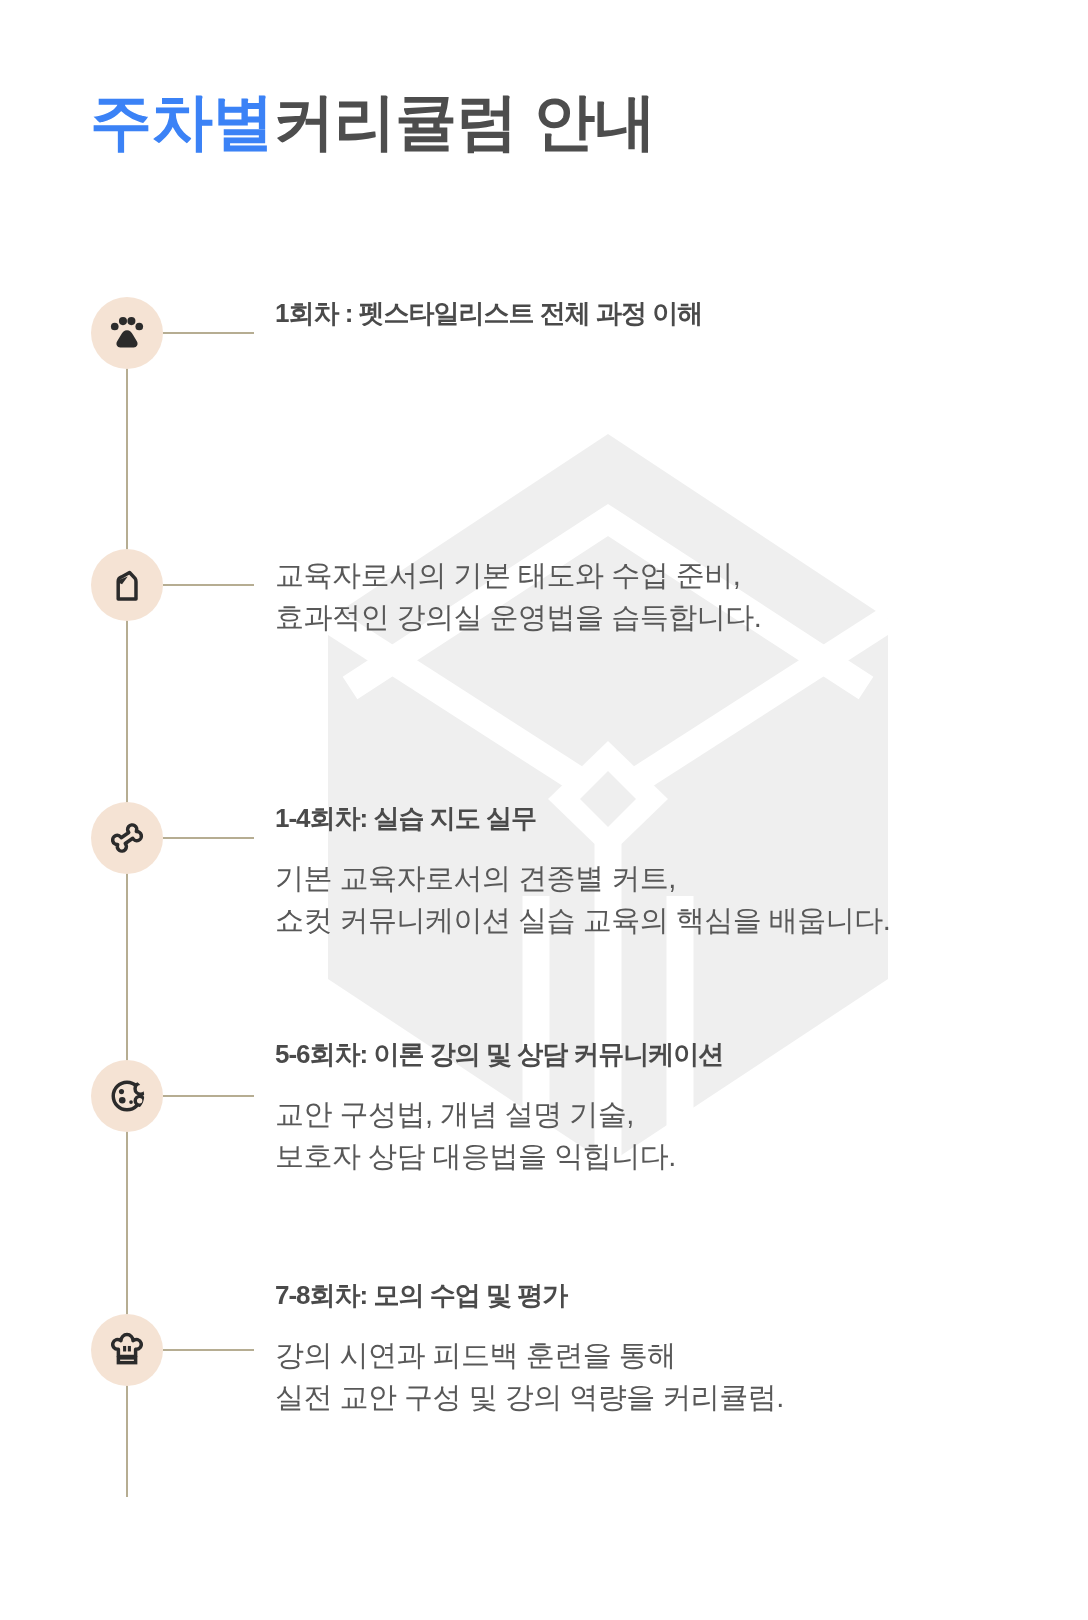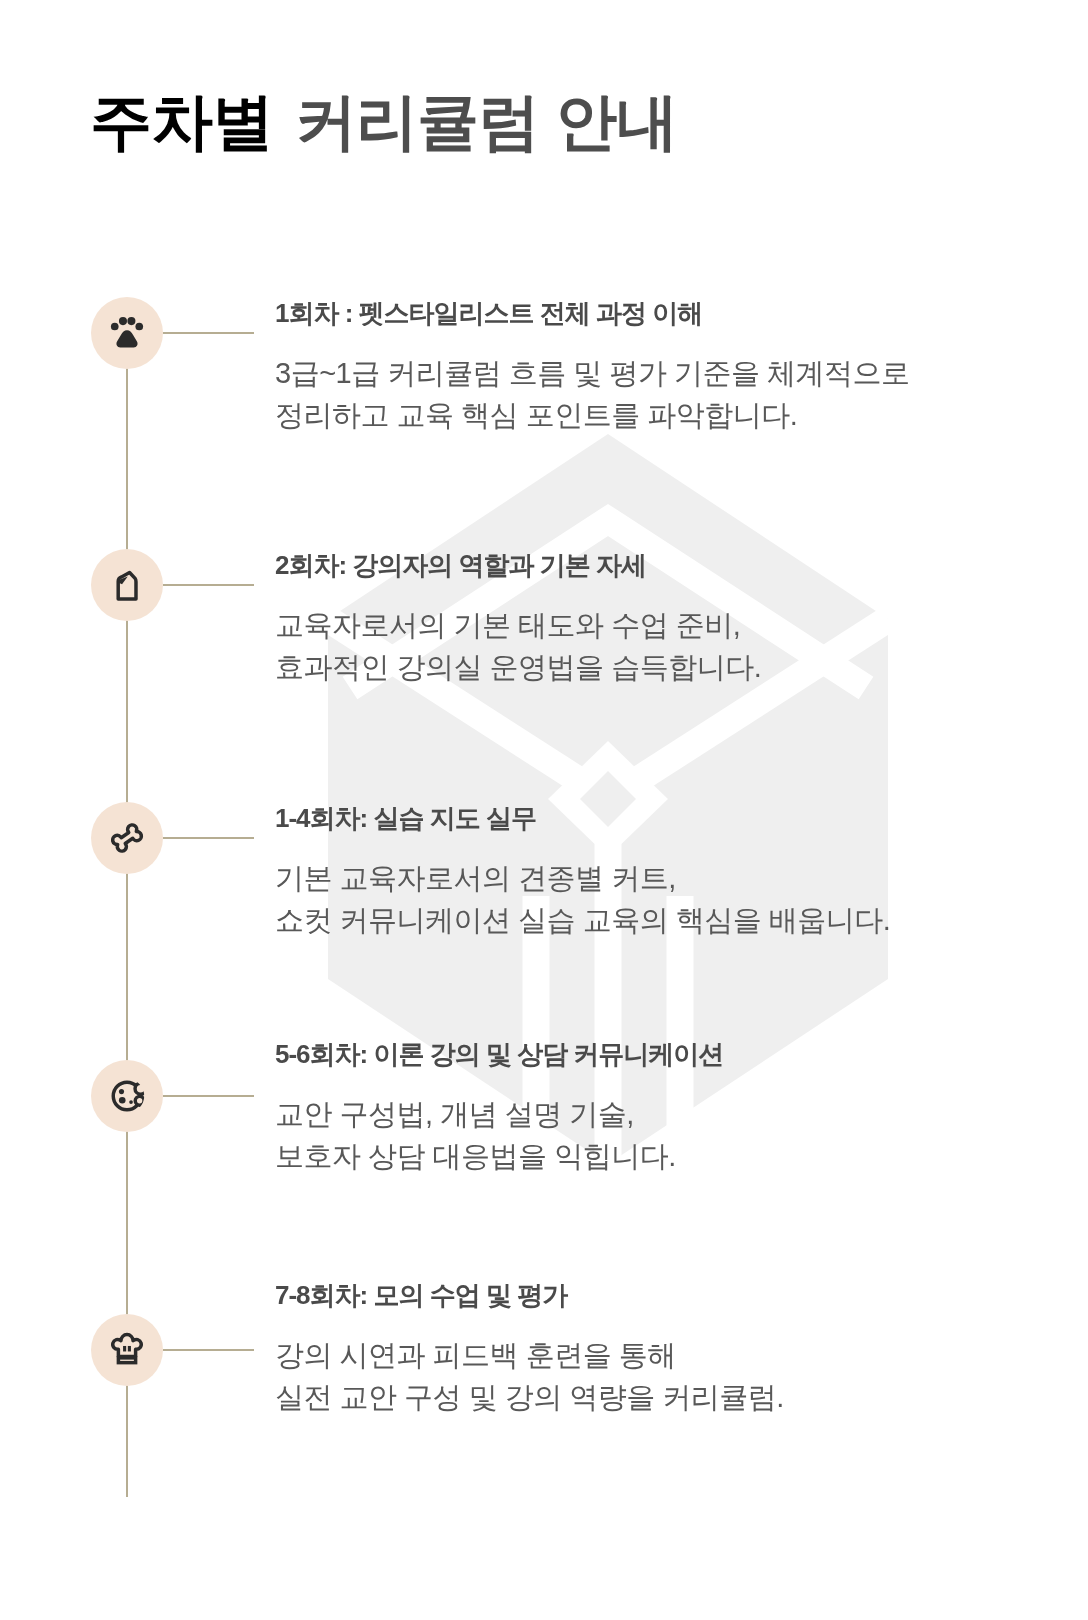--- a/index.html
+++ b/index.html
@@ -5,22 +5,22 @@
   html,body{margin:0;padding:0;}
   body{
     width:1088px;height:1620px;position:relative;background:#ffffff;
     font-family:"Liberation Sans", sans-serif;overflow:hidden;
   }
   .watermark{position:absolute;left:318px;top:426px;z-index:0;}
   .page-title{
     position:absolute;left:90px;top:80px;z-index:2;
     font-size:62px;font-weight:700;letter-spacing:-1px;white-space:nowrap;
   }
-  .title-highlight{color:#000000;}
-  .title-rest{color:#4d4d4d;margin-left:22px;}
+  .title-highlight{color:#3b82f6;}
+  .title-rest{color:#4d4d4d;}
   .vline{position:absolute;left:126px;top:333px;width:2px;height:1164px;background:#b6ad92;z-index:1;}
   .icon-circle{
     position:absolute;left:91px;width:72px;height:72px;border-radius:50%;
     background:#f5e3d4;display:flex;align-items:center;justify-content:center;z-index:2;
   }
   .hline{position:absolute;left:163px;width:91px;height:2px;background:#b6ad92;z-index:1;}
   .item-content{position:absolute;left:275px;width:780px;z-index:2;}
   .item-title{
     font-size:26px;font-weight:600;color:#4a4a4a;line-height:50px;
     letter-spacing:-1px;white-space:nowrap;
@@ -57,35 +57,30 @@
     <circle cx="5.6" cy="8.6" r="2.0"></circle>
     <circle cx="9.9" cy="5.8" r="2.1"></circle>
     <circle cx="14.3" cy="5.8" r="2.1"></circle>
     <circle cx="18.4" cy="8.6" r="2.0"></circle>
     <path d="M12,10.6 C10.6,10.6 9.6,11.6 8.9,12.9 L6.8,16.4 C6.0,17.9 6.9,19.5 8.5,19.5 L15.5,19.5 C17.1,19.5 18.0,17.9 17.2,16.4 L15.1,12.9 C14.4,11.6 13.4,10.6 12,10.6 Z"></path>
   </svg>
 </div>
 <div class="hline" style="top:332px"></div>
 <div class="item-content" style="top:288px">
   <div class="item-title">1회차 : 펫스타일리스트 전체 과정 이해</div>
-  <div class="item-desc">
-    <div>3급~1급 커리큘럼 흐름 및 평가 기준을 체계적으로</div>
-    <div>정리하고 교육 핵심 포인트를 파악합니다.</div>
-  </div>
 </div>
 
 <div class="icon-circle" style="top:549px">
   <svg width="44" height="44" viewBox="0 0 24 24">
     <path d="M7.2,19.6 L7.2,10 Q7.2,8.2 9,7.6 L13.4,5.2 L16.4,8.4 Q16.9,9 16.9,10.2 L16.9,19.6 Z" fill="none" stroke="#2b2b2b" stroke-width="1.9" stroke-linejoin="round"></path>
     <path d="M7.2,9.4 L12.4,7.4 L9.3,11.6 Q7.2,11 7.2,9.4 Z" fill="#2b2b2b"></path>
   </svg>
 </div>
 <div class="hline" style="top:584px"></div>
 <div class="item-content" style="top:540px">
-  <div class="item-title">2회차: 강의자의 역할과 기본 자세</div>
   <div class="item-desc">
     <div>교육자로서의 기본 태도와 수업 준비,</div>
     <div>효과적인 강의실 운영법을 습득합니다.</div>
   </div>
 </div>
 
 <div class="icon-circle" style="top:802px">
   <svg width="44" height="44" viewBox="0 0 24 24">
     <g transform="rotate(-35 12 12)">
       <path d="M9.5,10.1 L14.5,10.1 A2.5,2.5 0 1 1 18.2,12 A2.5,2.5 0 1 1 14.5,13.9 L9.5,13.9 A2.5,2.5 0 1 1 5.8,12 A2.5,2.5 0 1 1 9.5,10.1 Z" fill="none" stroke="#2b2b2b" stroke-width="1.9" stroke-linejoin="round"></path>

